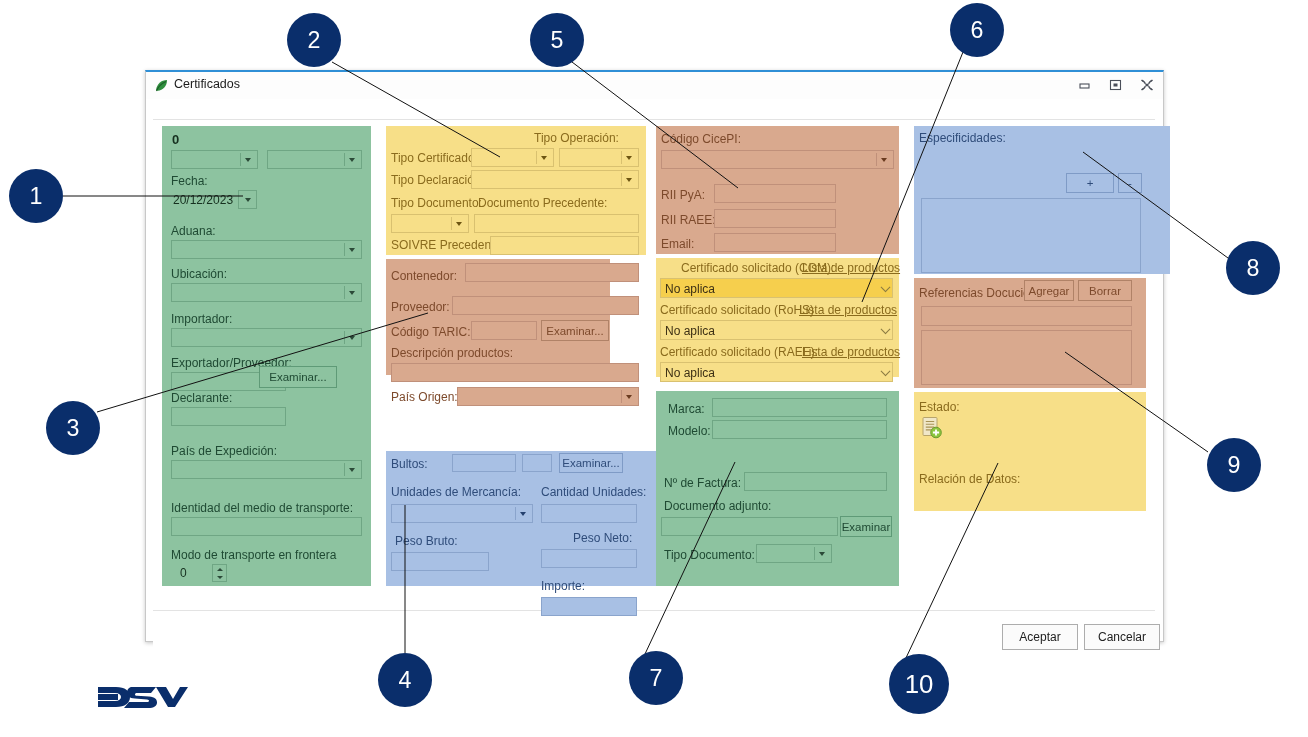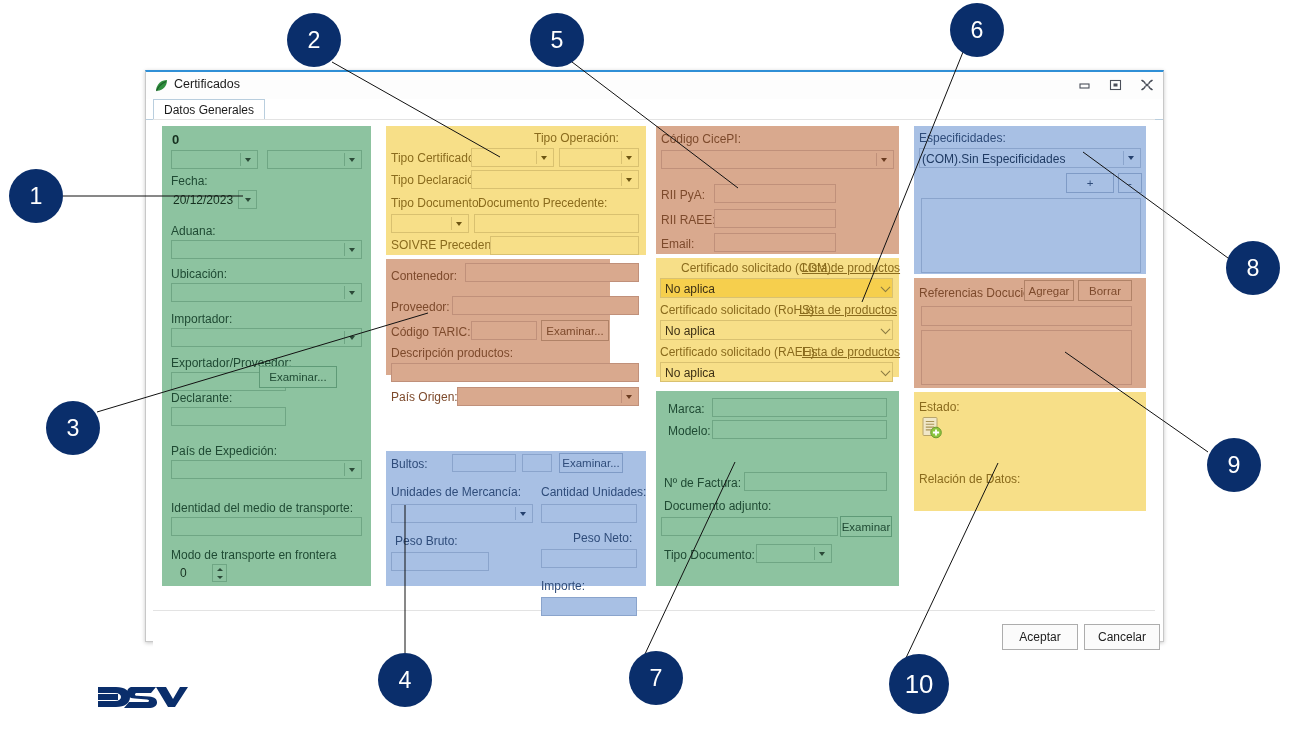--- a/index.html
+++ b/index.html
@@ -72,21 +72,21 @@
   .p-yellow .arrow i{border-top:4px solid #6d5512;}
   .p-yellow .link{color:#8a6b1d;}
   
   .p-salmon{background:#d9a98e;}
   .p-salmon .lbl{color:#7d4a2c;}
   .p-salmon .fld,.p-salmon .combo{background:#d9a98e;border:1px solid #c0907a;}
   .p-salmon .arrow{background:#d9a98e;border-left:1px solid #c0907a;}
   .p-salmon .arrow i{border-top:4px solid #6a3b20;}
   .p-salmon .btn{background:#d9a98e;border:1px solid #b08267;color:#7d4a2c;}
   
-  .p-blue{background:#a8c0e4;}
+  .p-blue{background:#a8c0e4;padding-left:24px;}
   .p-blue .lbl{color:#2f4c7a;}
   .p-blue .fld,.p-blue .combo{background:#a8c0e4;border:1px solid #8aa4cc;}
   .p-blue .arrow{background:#a8c0e4;border-left:1px solid #8aa4cc;}
   .p-blue .arrow i{border-top:4px solid #24406e;}
   .p-blue .btn{background:#a8c0e4;border:1px solid #7f9bc6;color:#2f4c7a;}
   
   .chev{position:absolute;right:3px;top:50%;transform:translateY(-60%) rotate(45deg);width:6px;height:6px;border-right:1.6px solid #8a7a42;border-bottom:1.6px solid #8a7a42;}
   
   .spin{position:absolute;box-sizing:border-box;width:15px;display:flex;flex-direction:column;}
   .spin div{flex:1;display:flex;align-items:center;justify-content:center;}
@@ -129,25 +129,20 @@
         <svg width="14" height="12" viewBox="0 0 14 12">
           <path d="M1.5 1 L12.5 11 M12.5 1 L1.5 11" stroke="#4a4f5a" stroke-width="1.4" fill="none"></path>
           <path d="M1 3.5 H13 M1 8.5 H13" stroke="#ffffff" stroke-width="1.6"></path>
           <path d="M1.5 1 L12.5 11 M12.5 1 L1.5 11" stroke="#4a4f5a" stroke-width="1.4" fill="none" opacity="0"></path>
           <path d="M2.2 1.2 L5.2 4.0 M8.8 4.0 L11.8 1.2 M2.2 10.8 L5.2 8.0 M8.8 8.0 L11.8 10.8" stroke="#4a4f5a" stroke-width="1.4" fill="none"></path>
         </svg>
       </span>
     </div>
   </div>
 
-  <div id="tabstrip">
-    <div id="tab-datos">
-      <span>Datos Generales</span>
-    </div>
-  </div>
 
   <div id="formarea">
     <div id="content">
 
       <div class="panel p-green" style="left:9px;top:6px;width:209px;height:460px;">
         <div class="lbl" style="left:10px;top:6px;font-weight:bold;font-size:13px;color:#16301f;">0</div>
 
         <div class="combo" style="left:9px;top:24px;width:87px;height:19px;">
           <span class="arrow">
               <i></i>
@@ -367,26 +362,20 @@
         <div class="lbl" style="left:8px;top:157px;">Tipo Documento:</div>
         <div class="combo" style="left:100px;top:153px;width:76px;height:19px;">
           <span class="arrow">
               <i></i>
             </span>
         </div>
       </div>
 
       <div class="panel p-blue" style="left:761px;top:6px;width:232px;height:148px;">
         <div class="lbl" style="left:5px;top:5px;">Especificidades:</div>
-        <div class="combo" style="left:5px;top:22px;width:222px;height:20px;">
-          <span class="val" style="left:2px;top:3px;color:#1f3a63;">(COM).Sin Especificidades</span>
-          <span class="arrow">
-              <i></i>
-            </span>
-        </div>
         <div class="btn" style="left:152px;top:47px;width:48px;height:20px;font-size:11.5px;">
           <span>+</span>
         </div>
         <div class="btn" style="left:204px;top:47px;width:24px;height:20px;font-size:11.5px;">
           <span>-</span>
         </div>
         <div class="fld" style="left:7px;top:72px;width:220px;height:75px;"></div>
       </div>
 
       <div class="panel p-salmon" style="left:761px;top:158px;width:232px;height:110px;">

